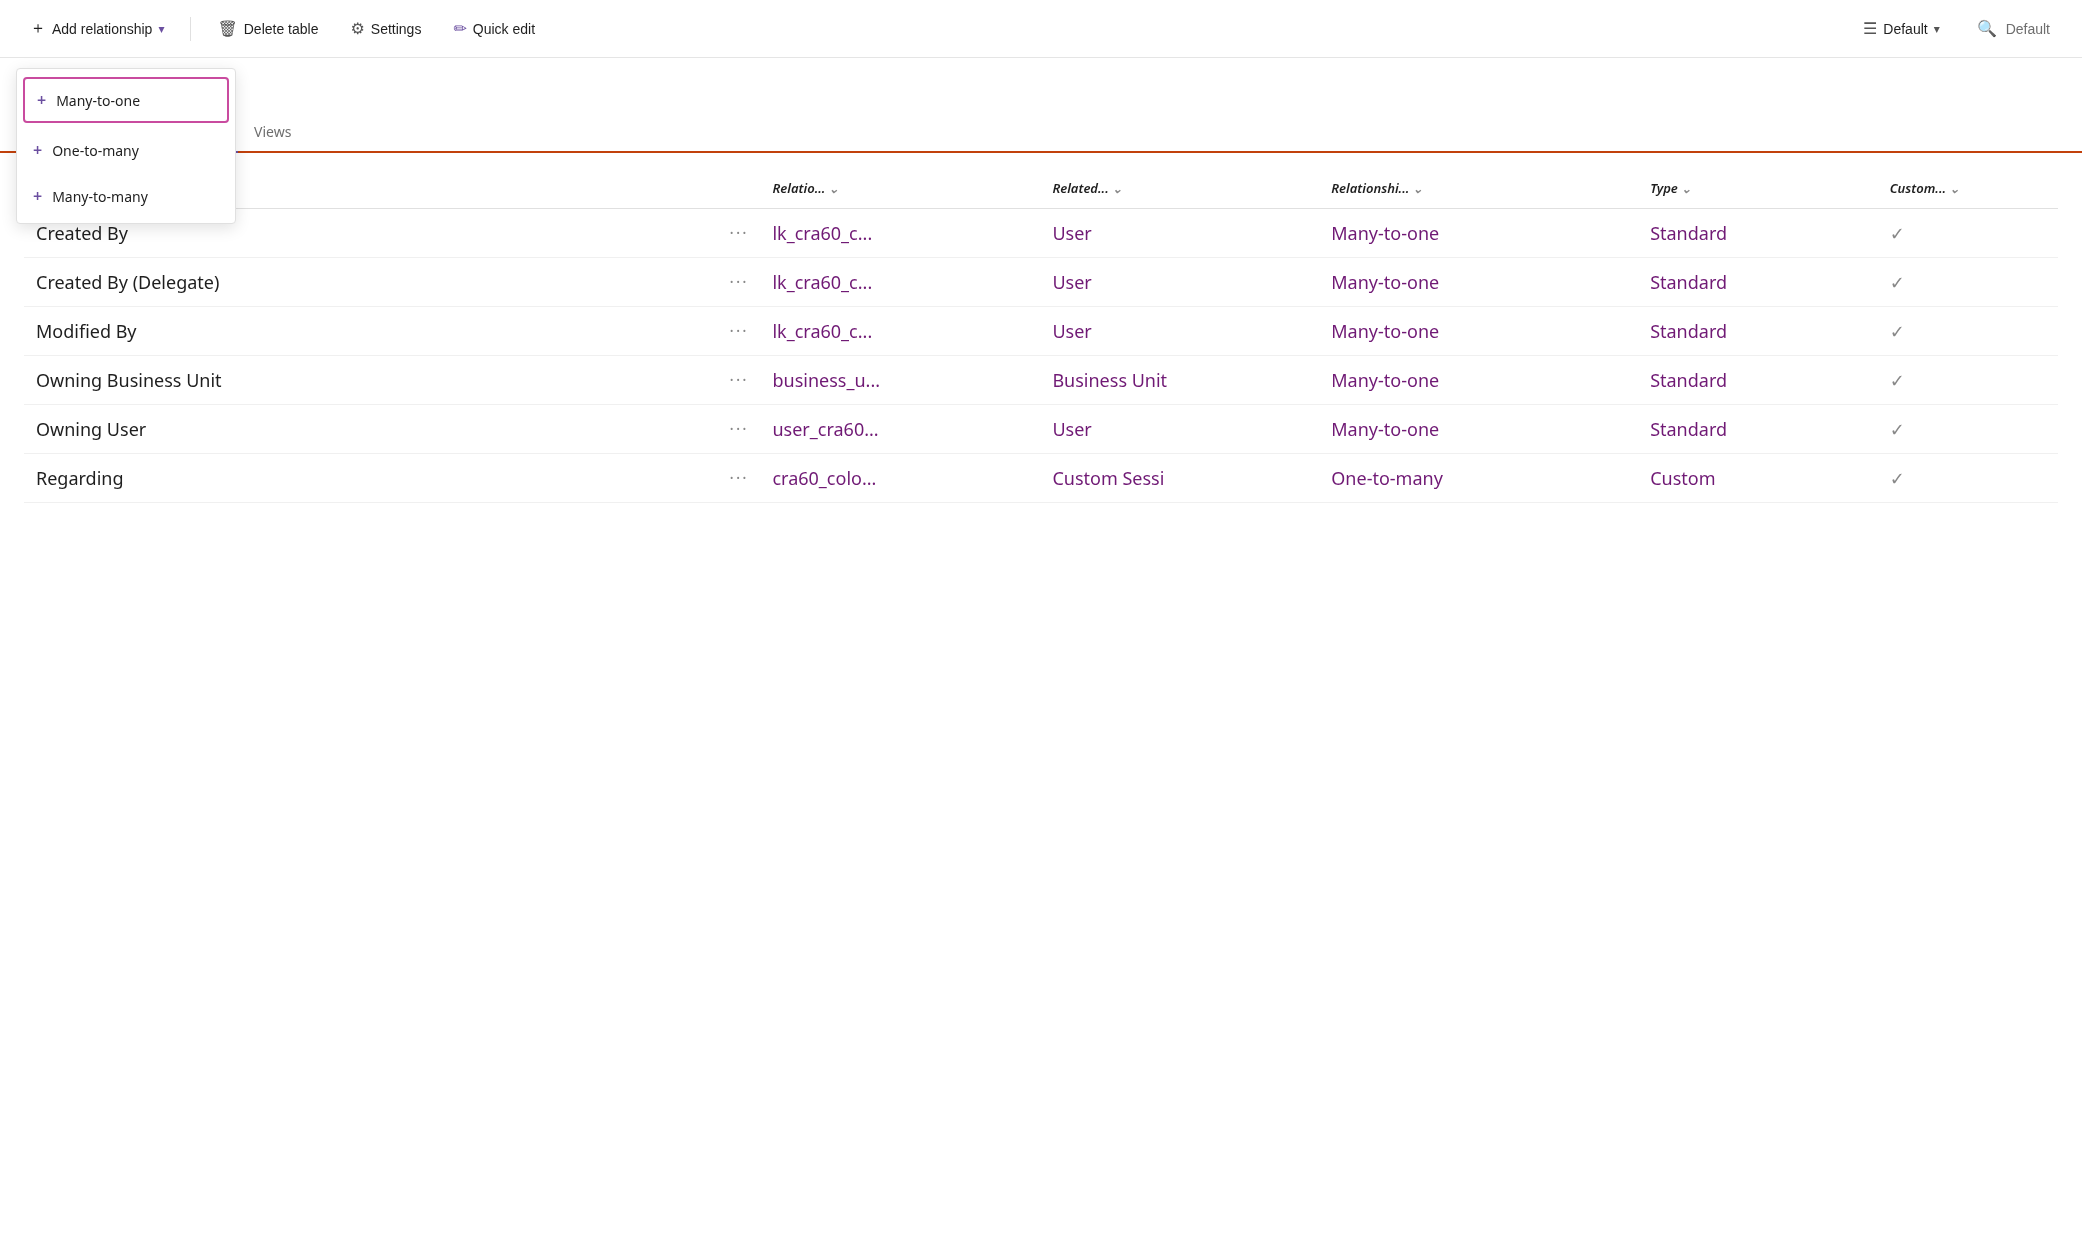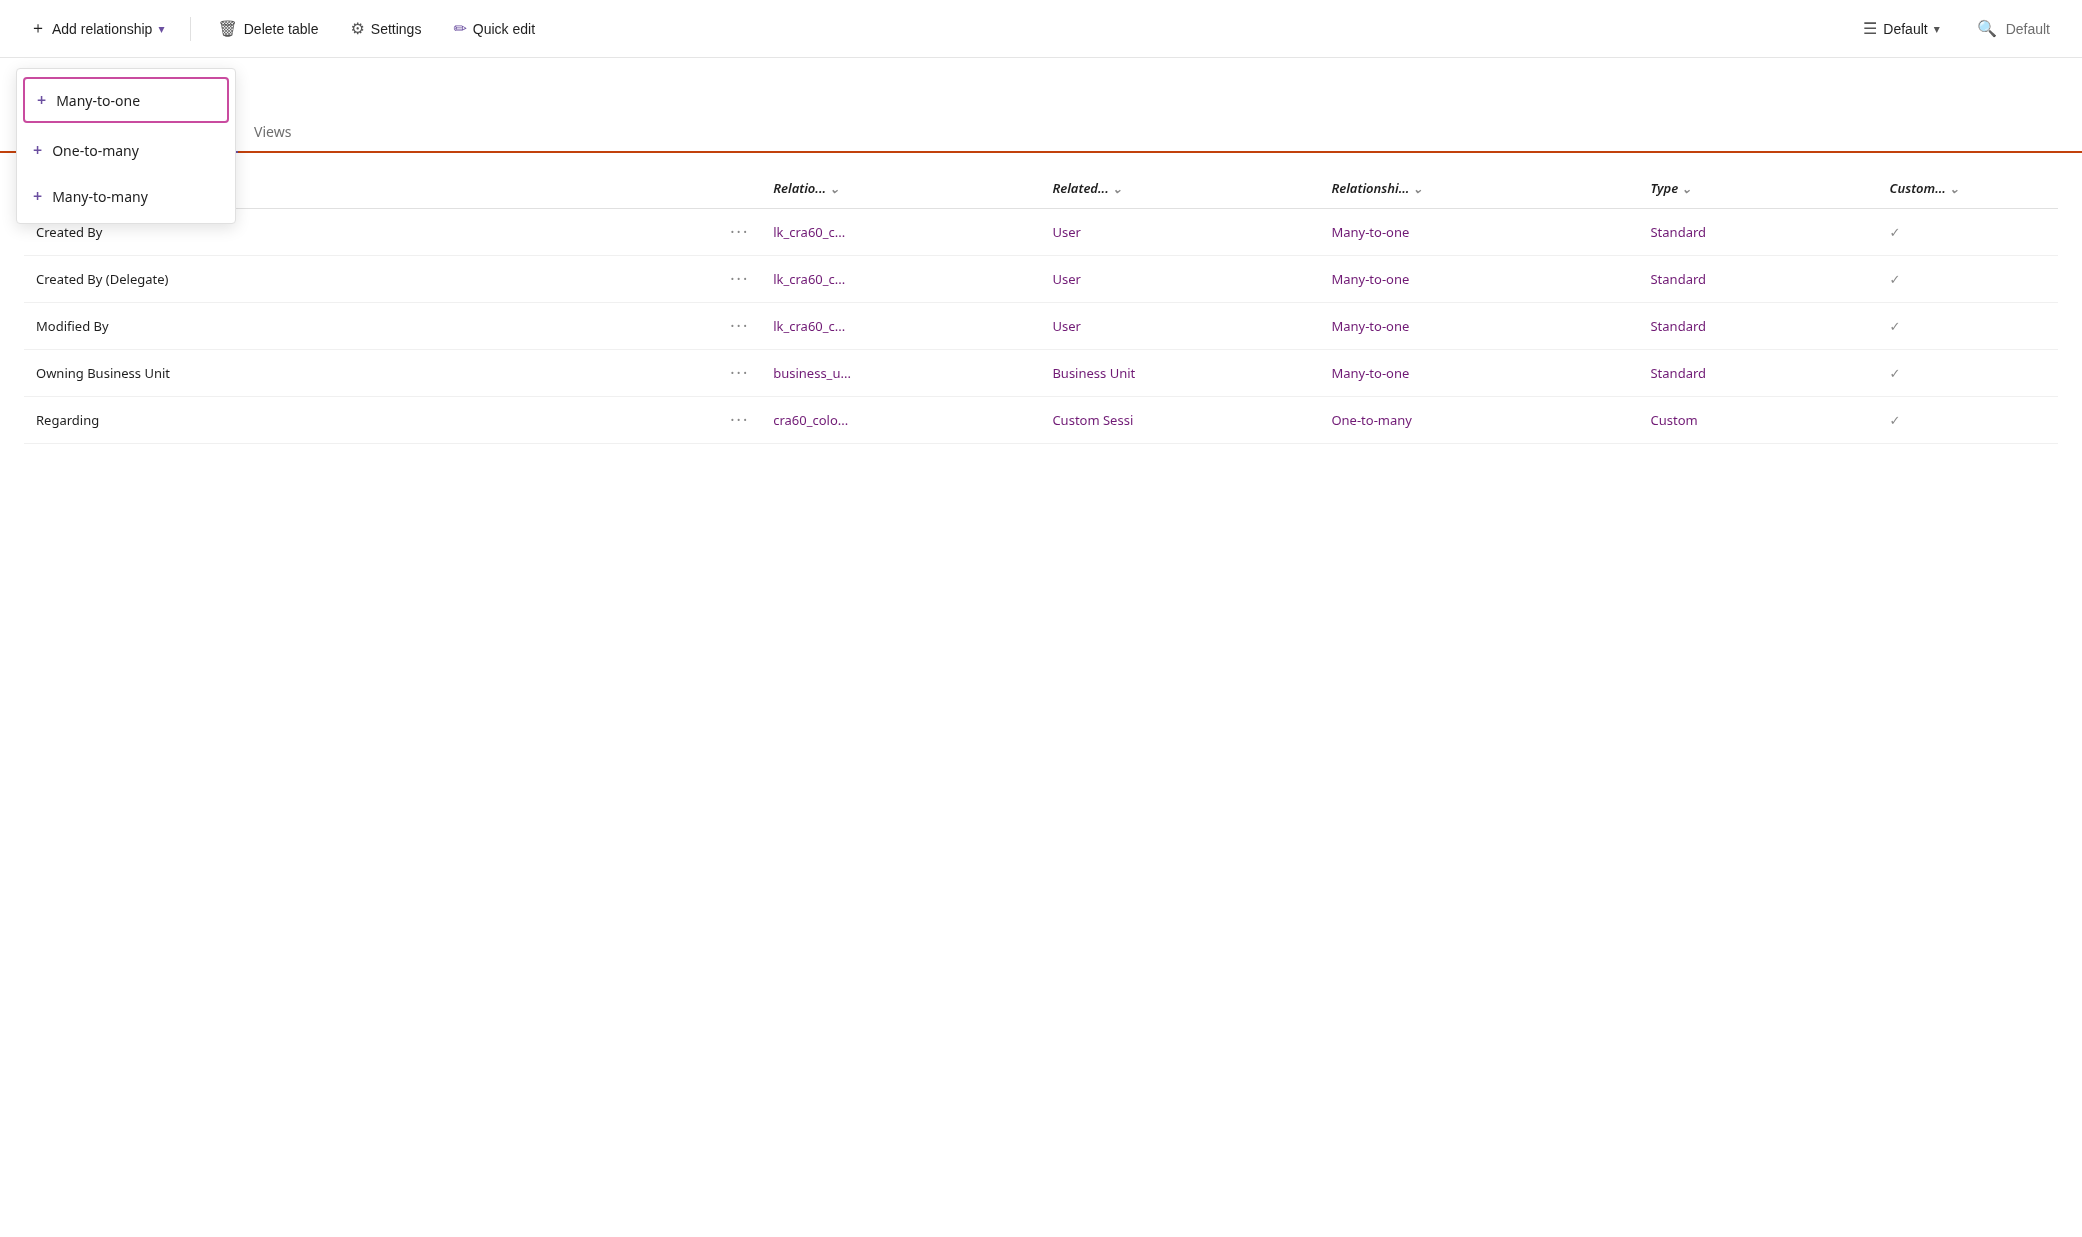--- a/index.html
+++ b/index.html
@@ -172,21 +172,21 @@
       align-items: center;
       gap: 2px;
       margin-left: 4px;
     }
     th .chevron {
       color: #888;
       font-size: 12px;
     }
     td {
       padding: 12px 12px;
-      font-size: 13px;
+      font-size: 18px;
       color: #1f1f1f;
       border-bottom: 1px solid #f0f0f0;
     }
     td.muted { color: #701a75; }
     td.dots {
       color: #888;
       letter-spacing: 2px;
       font-size: 16px;
     }
     td.check { color: #888; }
@@ -342,20 +342,29 @@
         <tr>
     <td class="col-name">Owning Business Unit</td>
     <td class="col-dots dots">···</td>
     <td class="col-relation muted">business_u...</td>
     <td class="col-related muted">Business Unit</td>
     <td class="col-reltype muted">Many-to-one</td>
     <td class="col-type muted">Standard</td>
     <td class="col-custom check">✓</td>
   </tr>
         <tr>
+    <td class="col-name">Owning User</td>
+    <td class="col-dots dots">···</td>
+    <td class="col-relation muted">user_cra60...</td>
+    <td class="col-related muted">User</td>
+    <td class="col-reltype muted">Many-to-one</td>
+    <td class="col-type muted">Standard</td>
+    <td class="col-custom check">✓</td>
+  </tr>
+        <tr>
     <td class="col-name">Regarding</td>
     <td class="col-dots dots">···</td>
     <td class="col-relation muted">cra60_colo...</td>
     <td class="col-related muted">Custom Sessi</td>
     <td class="col-reltype muted">One-to-many</td>
     <td class="col-type muted">Custom</td>
     <td class="col-custom check">✓</td>
   </tr>
       </tbody>
   </table>

